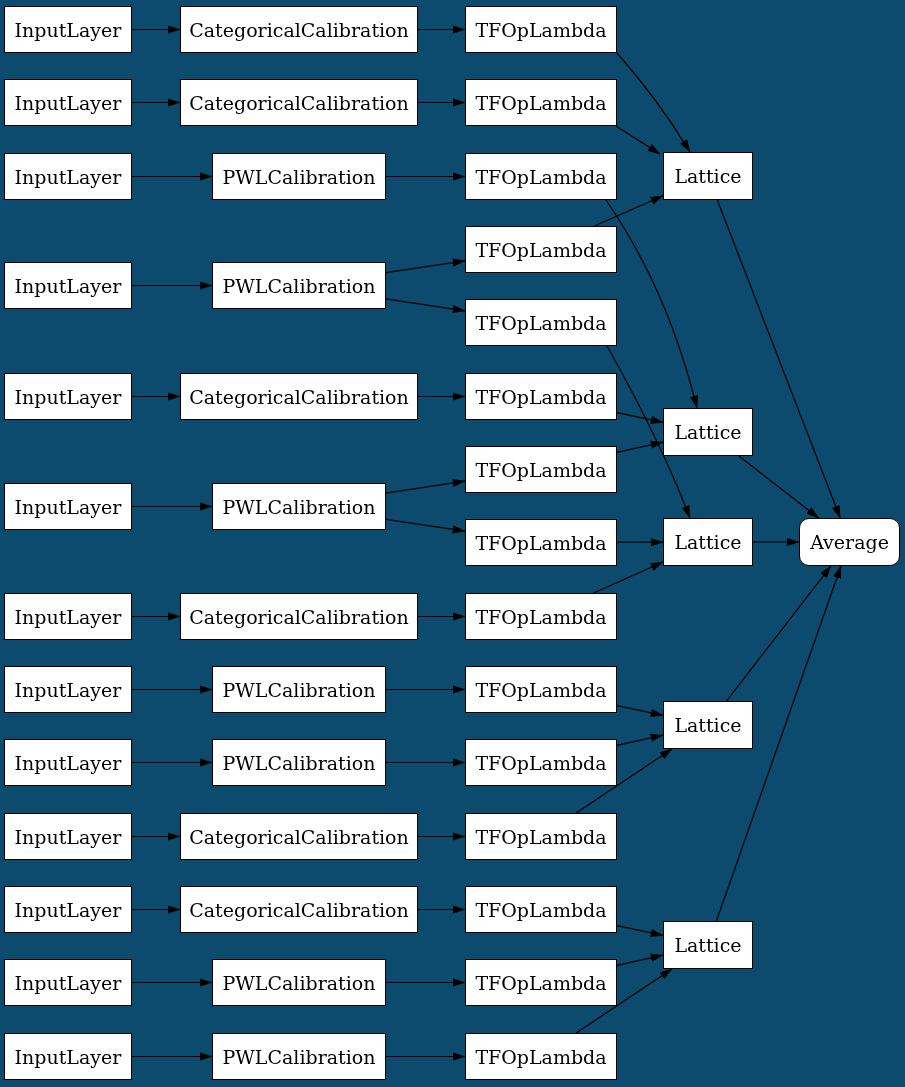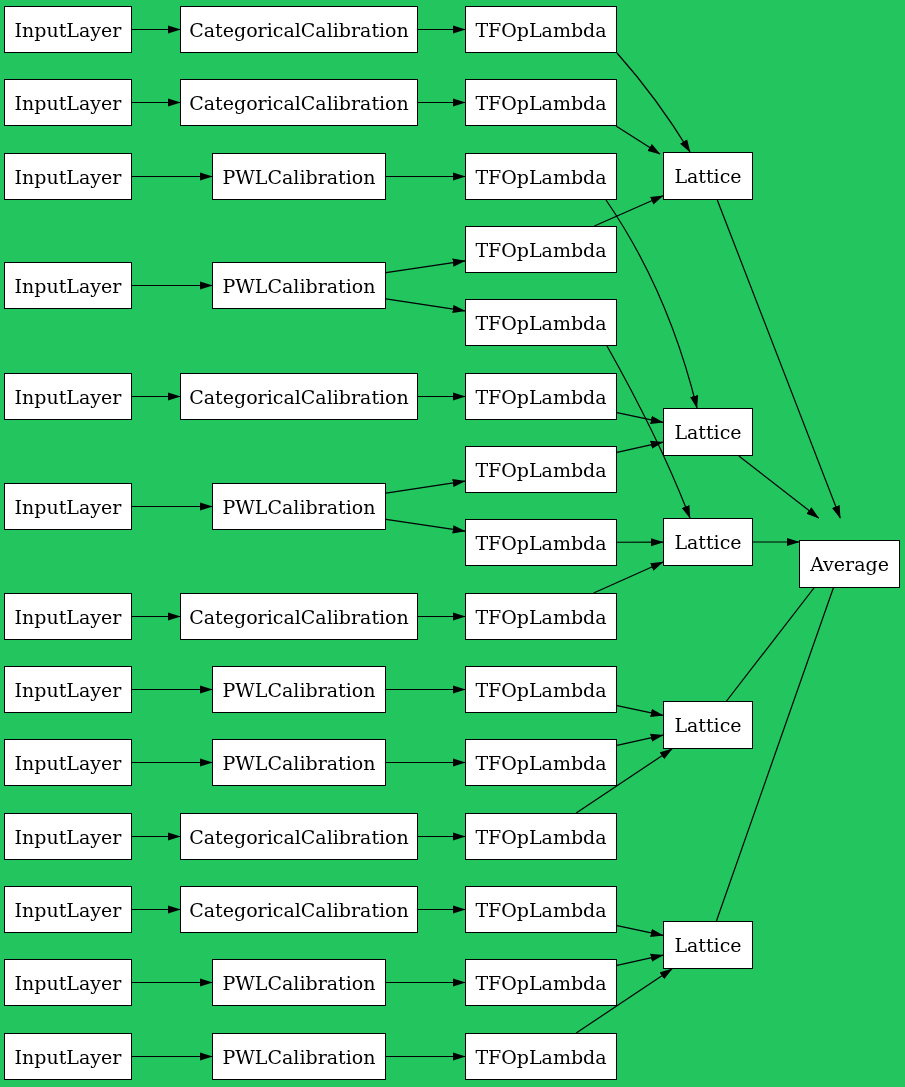--- a/index.html
+++ b/index.html
@@ -1,20 +1,20 @@
 <!DOCTYPE html>
 <html><head>
 <meta charset="utf-8">
 <style>
   html, body { margin: 0; padding: 0; background: #ffffff; }
   .diagram {
     position: relative;
     width: 905px;
     height: 1087px;
-    background: #22c55e;
+    background: #0c4a6e;
     font-family: "DejaVu Serif", "Liberation Serif", serif;
     overflow: hidden;
   }
   .edge-layer { position: absolute; left: 0; top: 0; }
   .edge { stroke: #000000; stroke-width: 1.2; fill: none; }
   .node {
     position: absolute;
     box-sizing: border-box;
     background: #ffffff;
     border: 1.4px solid #000000;
@@ -219,17 +219,17 @@
       </div>
       <div class="node" style="left: 663px; top: 518px; width: 90px; height: 48px;">
         <span>Lattice</span>
       </div>
       <div class="node" style="left: 663px; top: 701px; width: 90px; height: 48px;">
         <span>Lattice</span>
       </div>
       <div class="node" style="left: 663px; top: 921px; width: 90px; height: 48px;">
         <span>Lattice</span>
       </div>
-      <div class="node" style="left: 799px; top: 540px; width: 101px; height: 48px;">
+      <div class="node" style="left: 799px; top: 518px; width: 101px; height: 48px; border-radius: 10px;">
         <span>Average</span>
       </div>
     </div>
 </div>
 
 </body></html>

